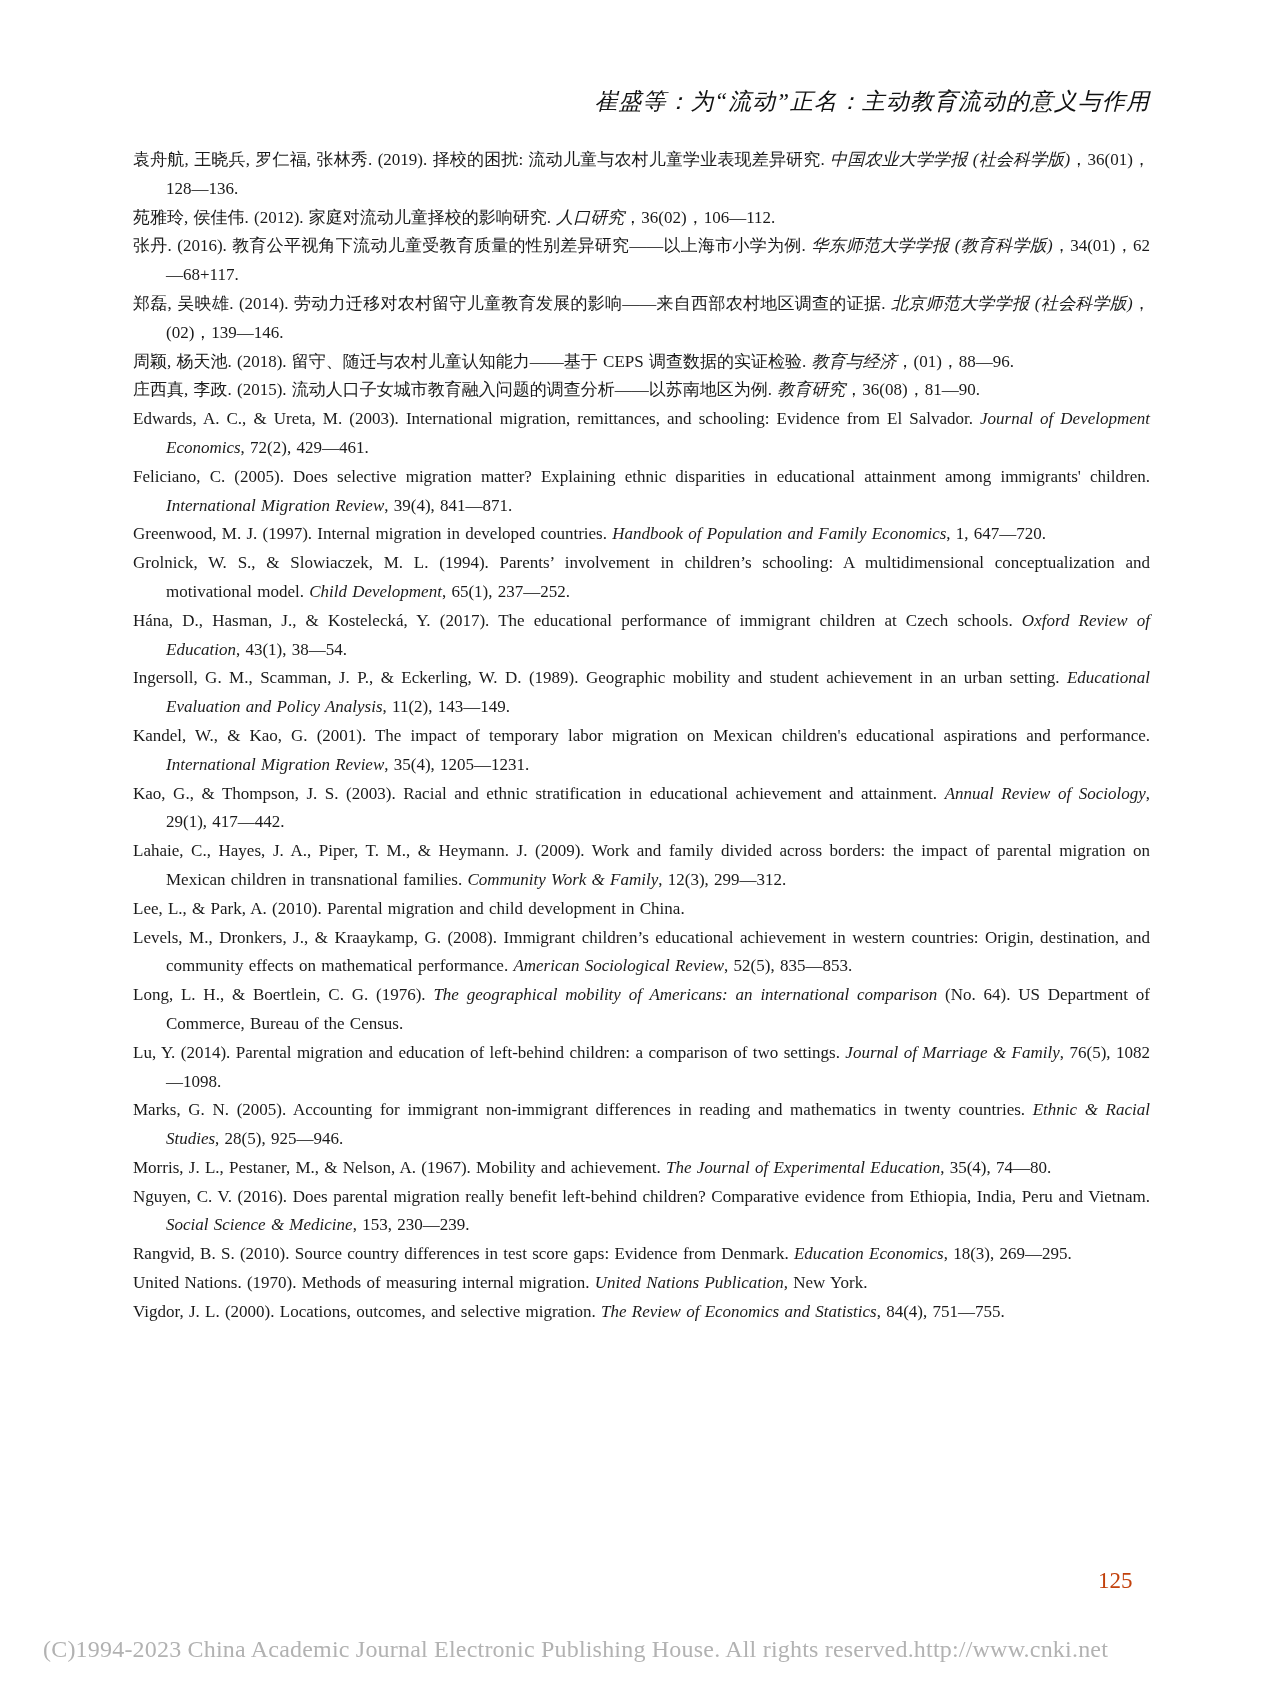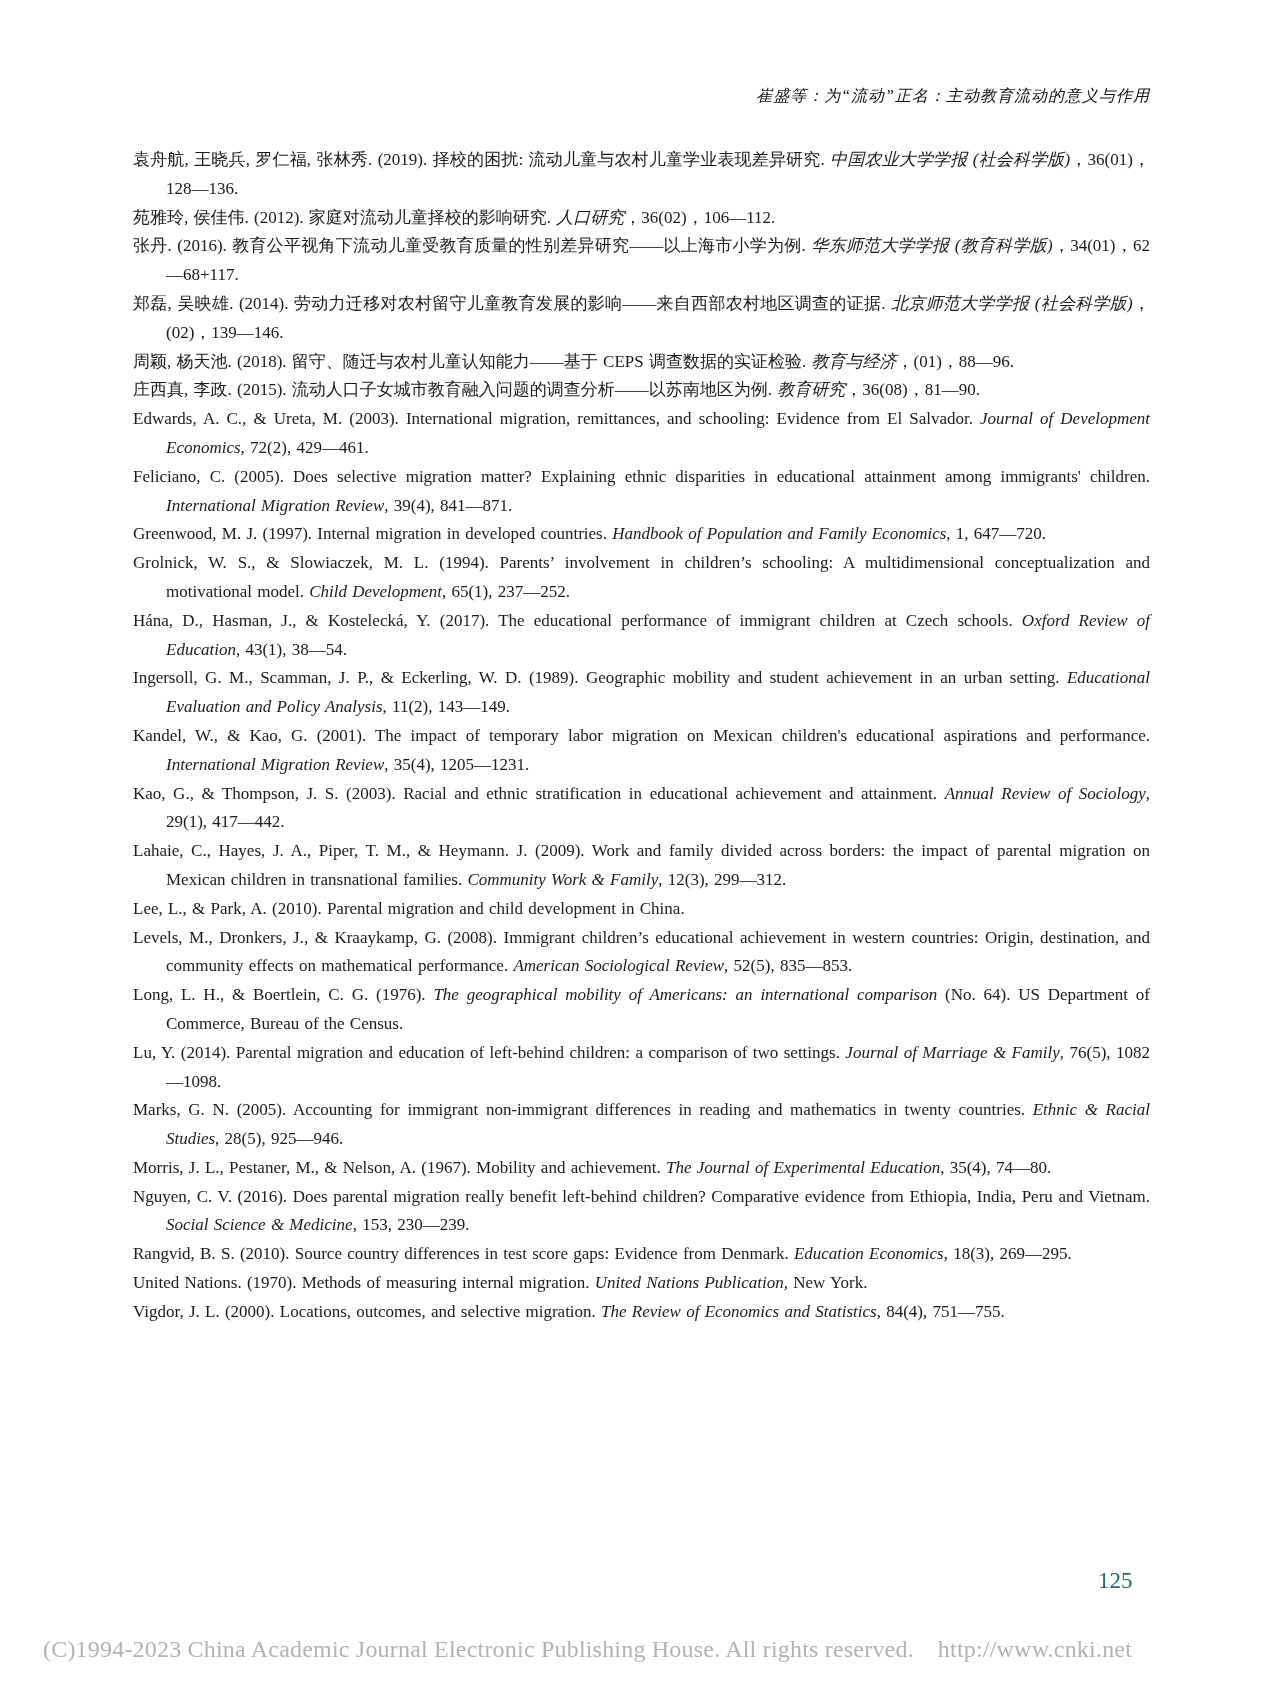--- a/index.html
+++ b/index.html
@@ -5,45 +5,45 @@
   html, body { margin: 0; padding: 0; background: #ffffff; }
   body {
     width: 1266px; height: 1700px; position: relative;
     font-family: "Liberation Serif", "DejaVu Serif", serif;
     color: #1a1a1a;
   }
   .page { position: absolute; inset: 0; background: #ffffff; overflow: hidden; }
 
   .running-head {
     position: absolute; top: 86px; right: 116px;
-    font-size: 16px; font-style: italic; letter-spacing: 1px;
+    font-size: 23px; font-style: italic; letter-spacing: 1px;
     color: #111111; white-space: nowrap;
   }
 
   .refs {
     position: absolute; left: 133px; top: 146px; width: 1017px;
     font-size: 17px; line-height: 28.8px; text-align: justify;
   }
   .ref {
     margin: 0; padding-left: 33px; text-indent: -33px;
     word-spacing: 1px;
   }
   .ref i { }
 
   .page-number {
     position: absolute; top: 1568px; left: 1098px;
-    font-size: 23px; color: #0f766e;
+    font-size: 23px; color: #c2410c;
   }
 
   .footer {
     position: absolute; top: 1636px; left: 43px;
     font-size: 24px; color: #b2b2b2; white-space: nowrap;
     letter-spacing: 0.2px;
   }
-  .footer .url { margin-left: 24px; }
+  .footer .url { }
 </style>
 </head>
 <body>
 
 <div class="page">
 
   <div class="running-head">崔盛等：为“流动”正名：主动教育流动的意义与作用</div>
 
   <div class="refs">
       <p class="ref"><span>袁舟航, 王晓兵, 罗仁福, 张林秀. (2019). 择校的困扰: 流动儿童与农村儿童学业表现差异研究. </span><i>中国农业大学学报 (社会科学版)</i><span>，36(01)，128—136.</span></p>

